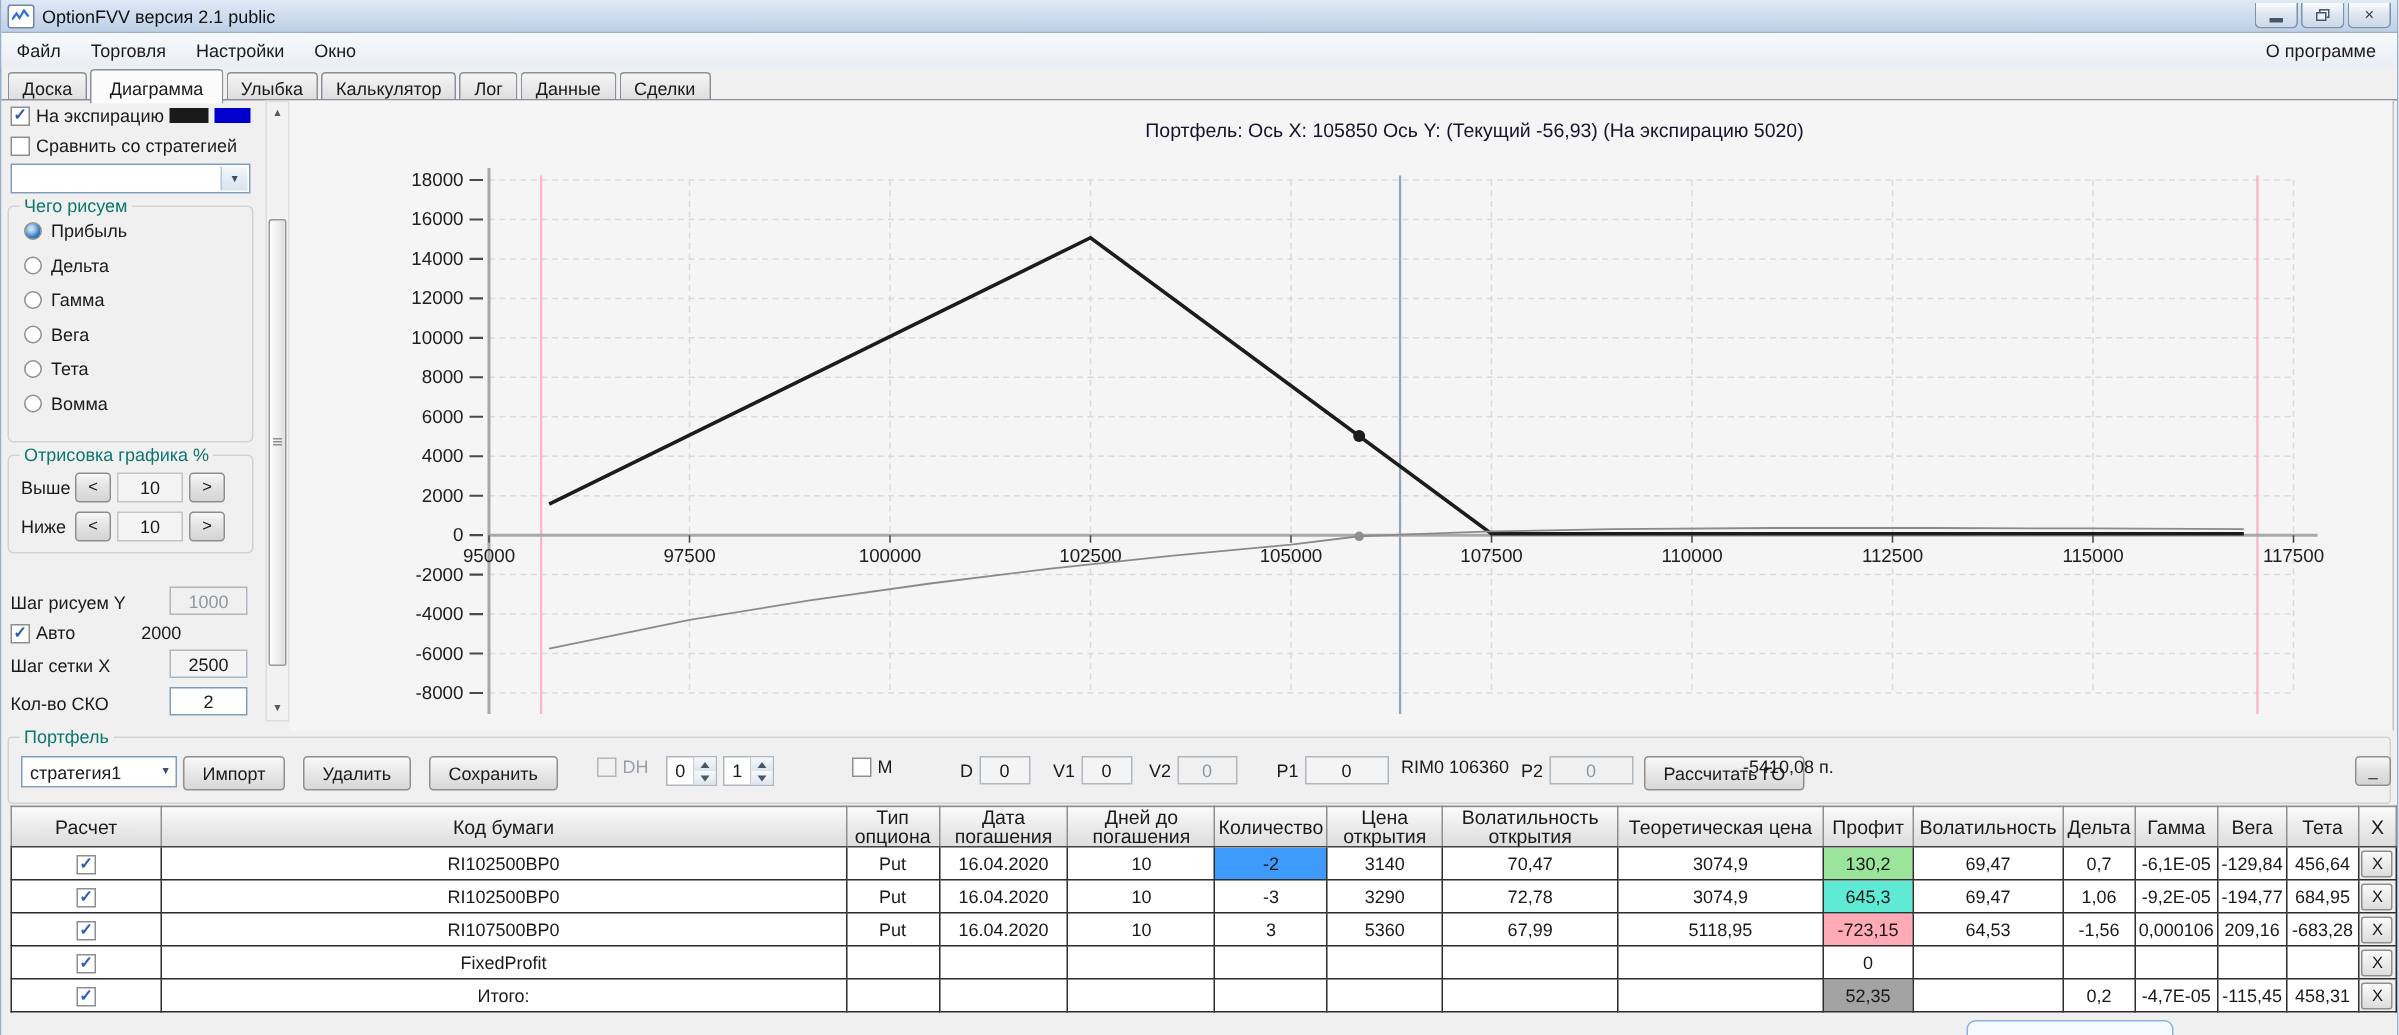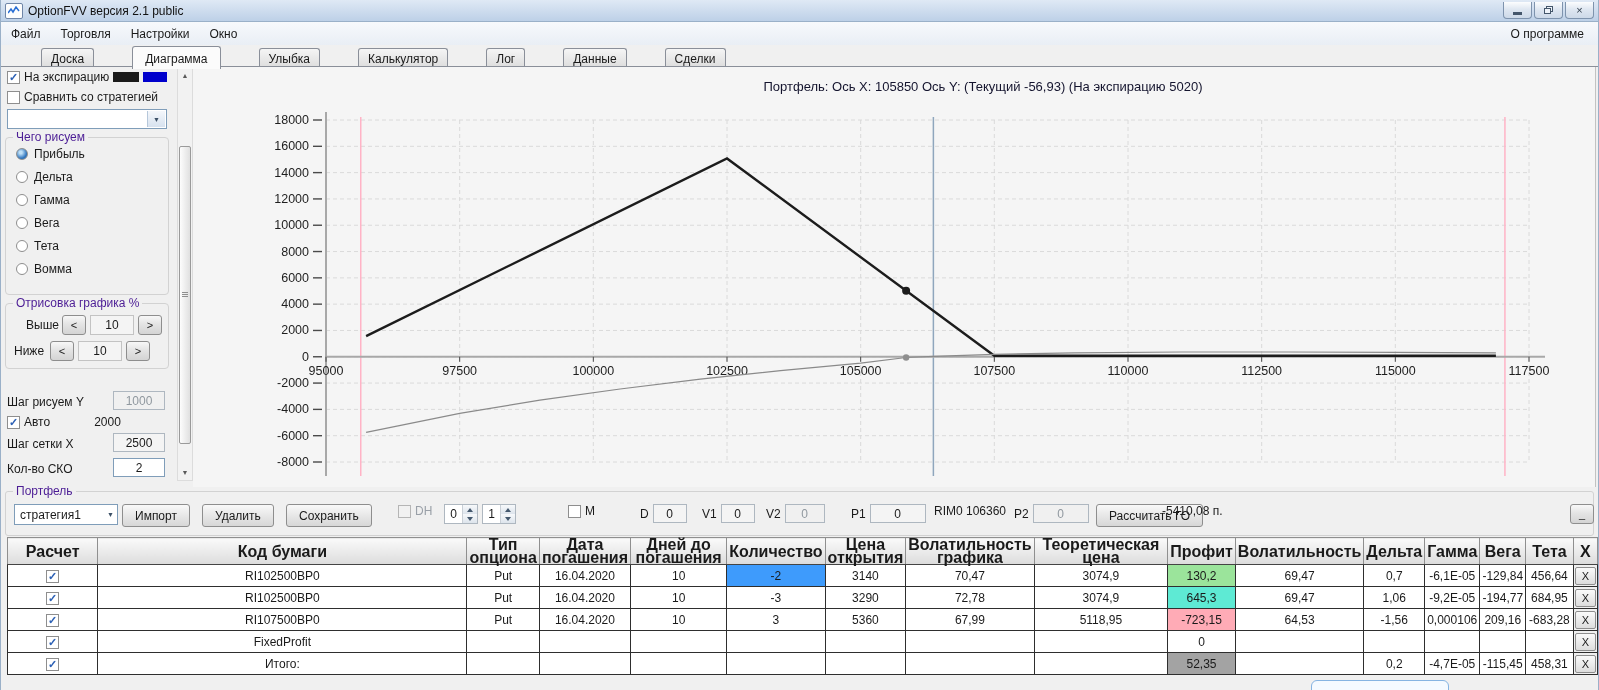--- a/index.html
+++ b/index.html
@@ -18,36 +18,36 @@
   .glyph-restore i:first-child{right:0;top:0;}
   .glyph-restore i:last-child{left:0;bottom:0;}
 
   
   .menubar{position:absolute;left:0;top:22px;width:100%;height:23px;background:linear-gradient(#f7f9fc,#e9eef5);display:flex;align-items:center;box-sizing:border-box;}
   .menu-item{padding:3px 10px;cursor:default;}
   .menu-right{margin-left:auto;padding:3px 14px;}
 
   
   .tabstrip{position:absolute;left:0;top:45px;width:100%;height:22px;padding-left:4px;box-sizing:border-box;}
-  .tab{display:inline-block;vertical-align:bottom;padding:3px 9px 2px;margin-right:2px;min-width:32px;text-align:right;border:1px solid #8a8f99;border-bottom:none;border-radius:3px 3px 0 0;background:linear-gradient(#f5f5f5,#dcdcdc);box-sizing:border-box;margin-left:36px;}
+  .tab{display:inline-block;vertical-align:bottom;padding:3px 9px 2px;margin-right:2px;min-width:32px;text-align:right;border:1px solid #8a8f99;border-bottom:none;border-radius:3px 3px 0 0;background:linear-gradient(#f5f5f5,#dcdcdc);box-sizing:border-box;}
   .tab.active{background:#fbfbfb;padding:5px 12px 3px;position:relative;top:1px;z-index:3;}
 
   
   .tabpage{position:absolute;left:0;top:66px;width:100%;height:624px;border-top:1px solid #8a8f99;background:#f0f0f0;box-sizing:border-box;}
 
   
   .sidebar{position:absolute;left:0;top:0;width:176px;height:420px;}
   .side-row{position:absolute;left:6px;display:flex;align-items:center;gap:4px;white-space:nowrap;}
   .cbx{display:inline-flex;width:13px;height:13px;border:1px solid #8e8e8e;background:#fff;align-items:center;justify-content:center;font-size:11px;line-height:11px;color:#2d61b5;font-weight:bold;box-sizing:border-box;flex:none;}
   .cbx.dis{background:#f1f1f1;border-color:#b5b5b5;}
   .swatch{display:inline-block;height:10px;flex:none;}
   .combo{position:absolute;left:6px;top:42px;width:160px;height:20px;background:#fff;border:1px solid #7f9db9;box-sizing:border-box;}
   .combo .drop{position:absolute;right:1px;top:1px;bottom:1px;width:17px;background:linear-gradient(#f4f7fb,#d7e2ef);border-left:1px solid #b6c7da;display:flex;align-items:center;justify-content:center;font-size:7px;color:#3c5066;}
   .groupbox{position:absolute;border:1px solid #d2d2d2;border-radius:4px;box-sizing:border-box;}
-  .gb-label{position:absolute;top:-8px;left:7px;background:#f0f0f0;padding:0 3px;color:#4c1d95;}
+  .gb-label{position:absolute;top:-8px;left:7px;background:#f0f0f0;padding:0 3px;color:#0f766e;}
   .radio-row{position:relative;display:flex;align-items:center;gap:6px;margin:9px 0 0 10px;height:14px;}
   .radio{width:12px;height:12px;border:1px solid #8e8e8e;border-radius:50%;background:#fff;box-sizing:border-box;flex:none;}
   .radio.on{background:radial-gradient(circle at 38% 35%,#bfe0f7 15%,#2f74bd 65%);}
   .mini-btn{display:inline-flex;align-items:center;justify-content:center;width:24px;height:20px;border:1px solid #8e8e8e;border-radius:3px;background:linear-gradient(#f8f8f8,#e4e4e4 45%,#d4d4d4);font-size:11px;box-sizing:border-box;flex:none;}
   .val-box{display:inline-flex;align-items:center;justify-content:center;width:44px;height:20px;border:1px solid #c3c3c3;background:#f4f4f4;box-sizing:border-box;flex:none;}
   .field{display:inline-flex;align-items:center;justify-content:center;height:19px;border:1px solid #aeb7c0;background:#f4f4f4;box-sizing:border-box;}
   .field.white{background:#fff;border-color:#7f9db9;}
   .field.dis{background:#f0f0f0;color:#90989f;}
 
   
@@ -72,21 +72,21 @@
   .spin .num{width:17px;display:flex;align-items:center;justify-content:center;}
   .spin .arrows{width:14px;display:flex;flex-direction:column;border-left:1px solid #c9cfd6;}
   .spin .arrows i{flex:1;display:flex;align-items:center;justify-content:center;background:linear-gradient(#f7f9fb,#dde4ec);}
   .tri-up{width:0;height:0;border-left:3px solid transparent;border-right:3px solid transparent;border-bottom:4px solid #44586e;}
   .tri-down{width:0;height:0;border-left:3px solid transparent;border-right:3px solid transparent;border-top:4px solid #44586e;}
   .dim{color:#9aa0a8;}
 
   
   .tablewrap{position:absolute;left:6px;top:470px;}
   table{border-collapse:collapse;table-layout:fixed;}
-  th{background:linear-gradient(#fafafa,#dcdcdc);border:1px solid #8f8f8f;border-bottom:1px solid #444;font-weight:bold;font-size:16px;line-height:13px;padding:0 2px;height:26px;text-align:center;}
+  th{background:linear-gradient(#fafafa,#dcdcdc);border:1px solid #8f8f8f;border-bottom:1px solid #444;font-weight:normal;font-size:13px;line-height:13px;padding:0 2px;height:26px;text-align:center;}
   td{border:1px solid #2e2e2e;height:21px;text-align:center;font-size:12px;padding:0 2px;background:#fff;overflow:hidden;white-space:nowrap;}
   table{border:1px solid #2e2e2e;}
   .xbtn{display:inline-flex;align-items:center;justify-content:center;width:19px;height:16px;border:1px solid #8e8e8e;border-radius:2px;background:linear-gradient(#fafafa,#ddd);font-size:11px;}
   td.xcell{background:#f0f0f0;padding:0;}
 
   
   .partial-popup{position:absolute;left:1310px;top:680px;width:138px;height:14px;background:#f4faff;border:1px solid #85b4e2;border-radius:6px 6px 0 0;box-sizing:border-box;}
 </style>
 </head>
 <body>
@@ -164,21 +164,21 @@
             </div>
             <div class="radio-row">
               <span class="radio"></span>
               <span>Вомма</span>
             </div>
           </div>
       </div>
 
       <div class="groupbox" style="left:4px;top:236px;width:164px;height:66px">
         <span class="gb-label">Отрисовка графика %</span>
-        <div class="side-row" style="left:20px;top:11px">
+        <div class="side-row" style="left:8px;top:11px">
           <span style="width:32px">Выше</span>
           <span class="mini-btn">&lt;</span>
           <span class="val-box">10</span>
           <span class="mini-btn">&gt;</span>
         </div>
         <div class="side-row" style="left:8px;top:37px">
           <span style="width:32px">Ниже</span>
           <span class="mini-btn">&lt;</span>
           <span class="val-box">10</span>
           <span class="mini-btn">&gt;</span>
@@ -410,21 +410,21 @@
           </colgroup>
         <thead>
             <tr id="thead-row">
               <th>Расчет</th>
               <th>Код бумаги</th>
               <th>Тип опциона</th>
               <th>Дата погашения</th>
               <th>Дней до погашения</th>
               <th>Количество</th>
               <th>Цена открытия</th>
-              <th>Волатильность графика</th>
+              <th>Волатильность открытия</th>
               <th>Теоретическая цена</th>
               <th>Профит</th>
               <th>Волатильность</th>
               <th>Дельта</th>
               <th>Гамма</th>
               <th>Вега</th>
               <th>Тета</th>
               <th>X</th>
             </tr>
           </thead>

